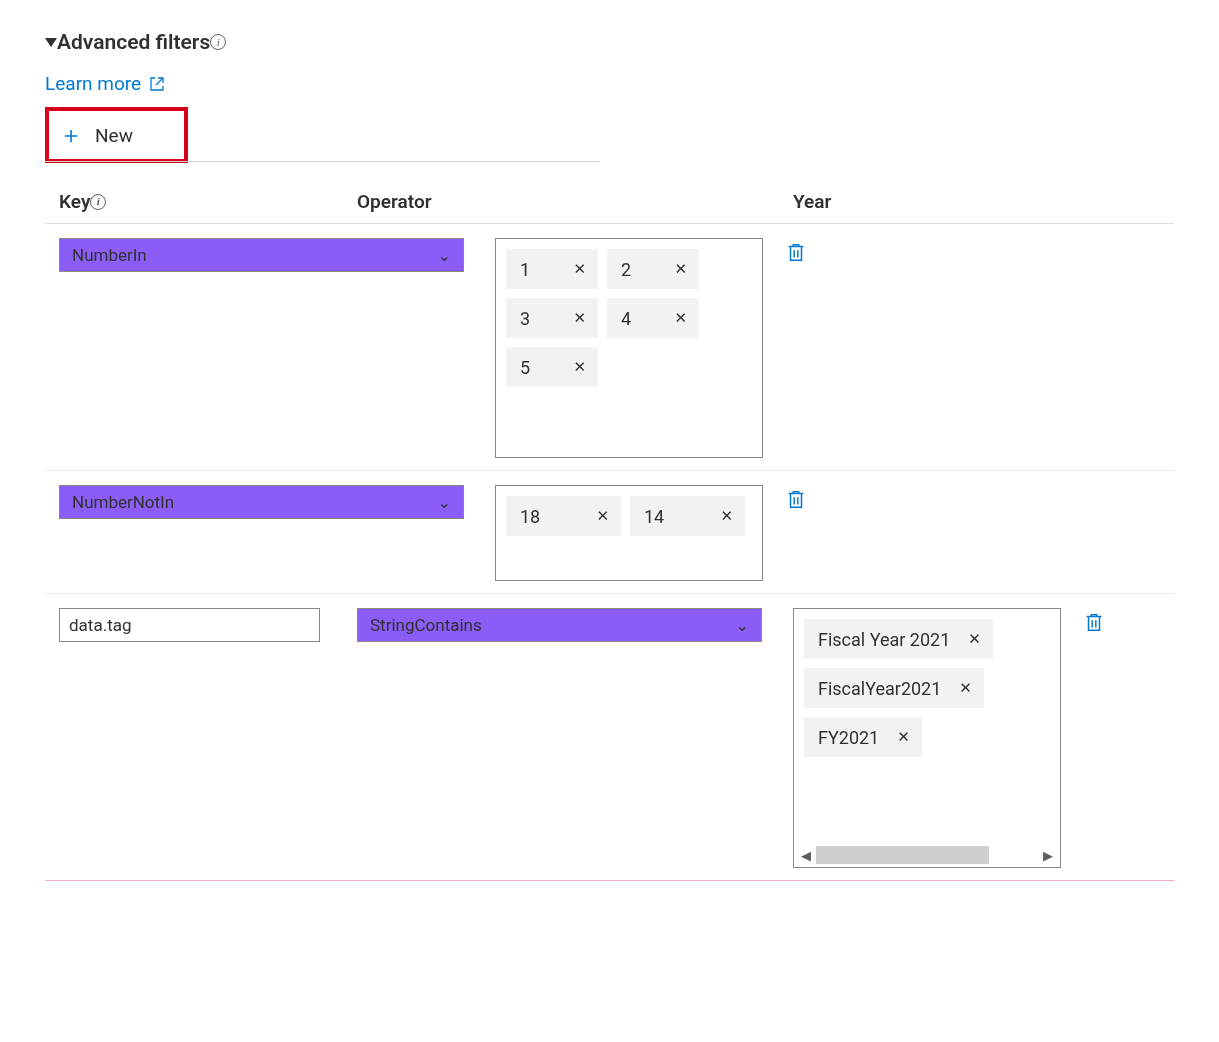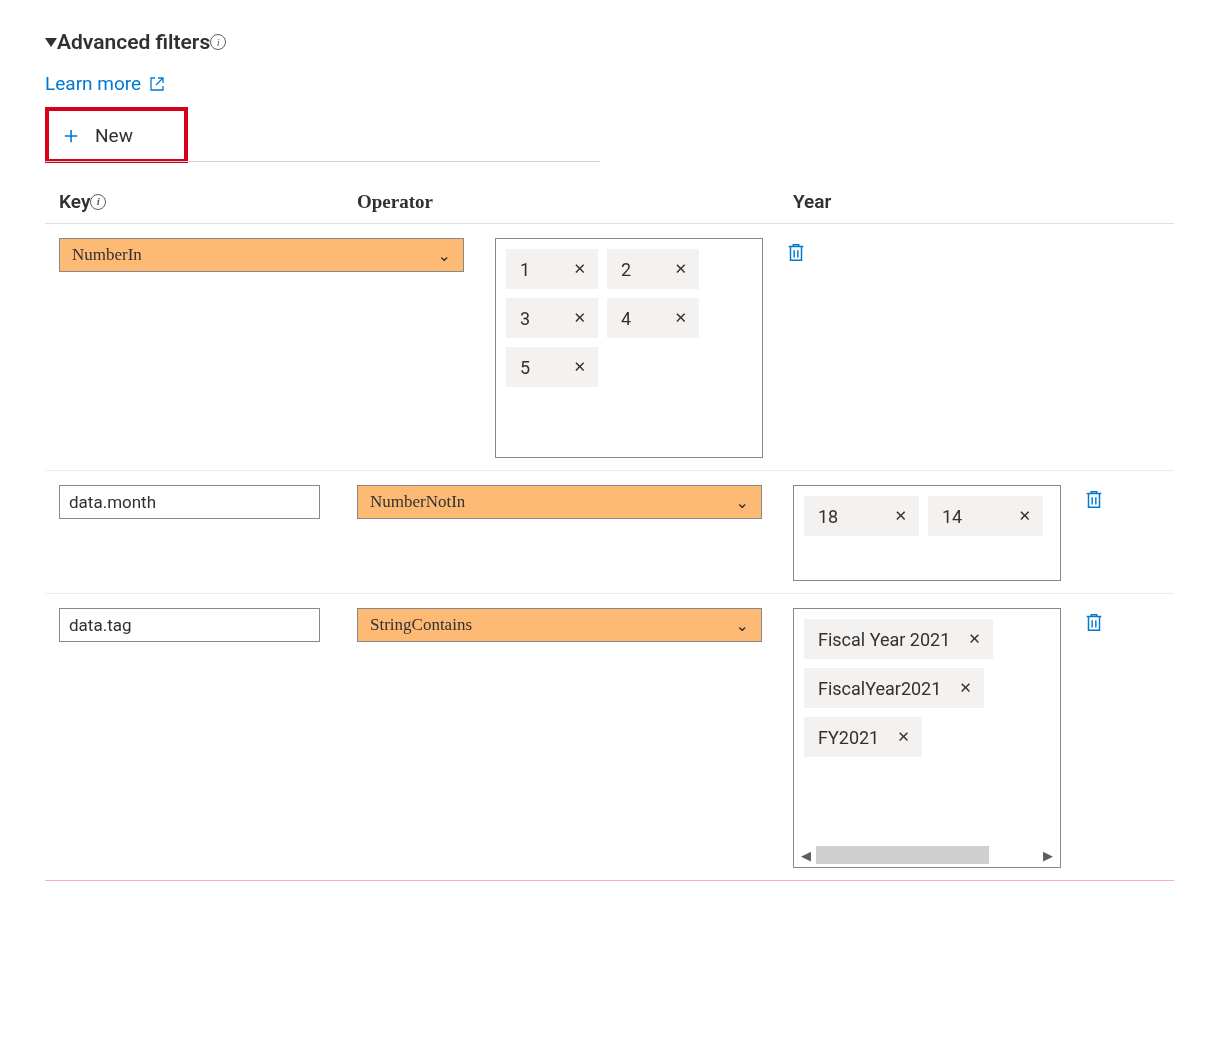--- a/index.html
+++ b/index.html
@@ -89,21 +89,21 @@
     margin-top: 14px;
   }
   .hdr {
     font-size: 19px;
     font-weight: 600;
     color: #323130;
     display: flex;
     align-items: center;
   }
   .col-key { width: 298px; }
-  .col-op  { width: 436px; font-family: Liberation Serif, serif; }
+  .col-op  { width: 436px; }
   .col-val { flex: 1; }
   .row {
     display: flex;
     padding: 14px 0 12px 14px;
     border-bottom: 1px solid #edebe9;
     align-items: flex-start;
   }
   .row:last-of-type { border-bottom: 1px solid #f9a8d4; }
   .key-input {
     width: 261px;
@@ -112,21 +112,21 @@
     background: #fff;
     padding: 0 9px;
     font-size: 17px;
     color: #323130;
     font-family: inherit;
   }
   .op-select {
     width: 405px;
     height: 34px;
     border: 1px solid #8a8886;
-    background: #fdba74;
+    background: #8b5cf6;
     display: flex;
     align-items: center;
     justify-content: space-between;
     padding: 0 12px;
     cursor: pointer;
     font-size: 17px;
     color: #323130;
   }
   .chev-down {
     font-size: 16px;
@@ -291,23 +291,20 @@
             <path d="M10 10 V18"></path>
             <path d="M14 10 V18"></path>
         </svg>
       </span>
     </div>
   </div>
 </div>
 
 
 <div class="row">
-  <div class="col-key">
-    <input class="key-input" value="data.month" style="">
-  </div>
   <div class="col-op">
     <div class="op-select">
       <span>NumberNotIn</span>
       <span class="chev-down">⌄</span>
     </div>
   </div>
   <div class="col-val">
     <div class="val-area">
       <div class="chip-box" style="min-height:96px;">
         <span class="chip wide">

